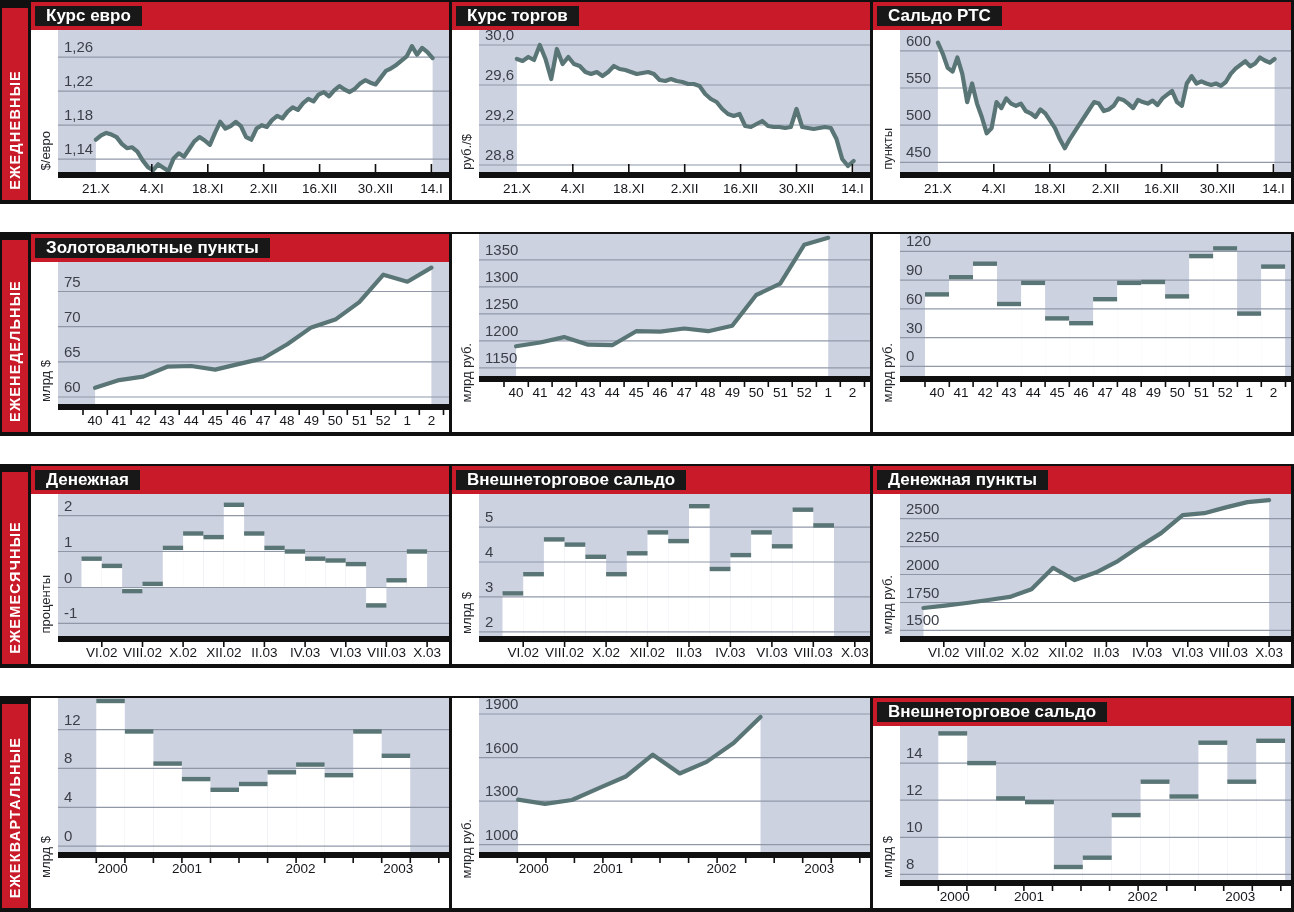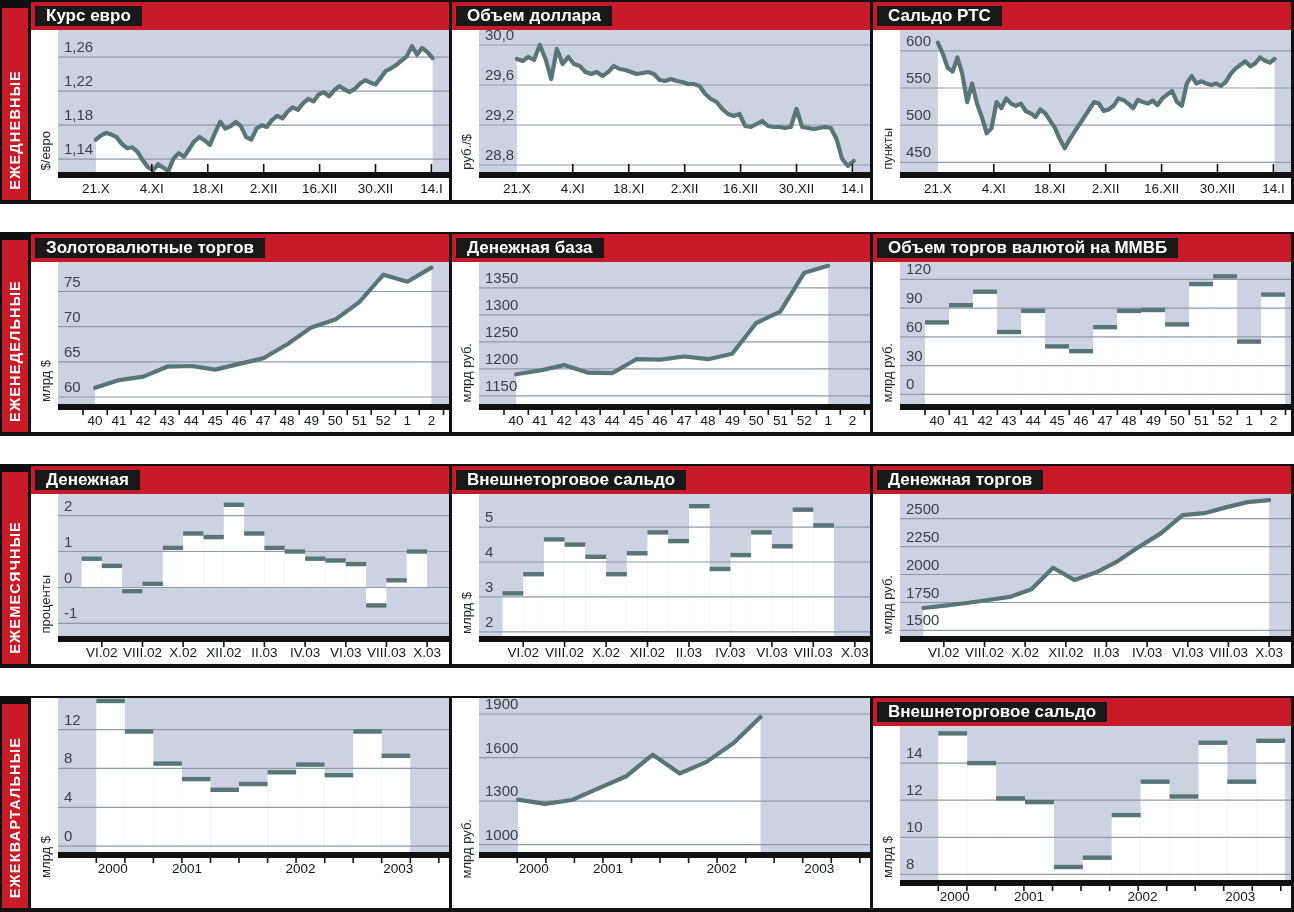--- a/index.html
+++ b/index.html
@@ -62,21 +62,21 @@
             <text x="205.7" y="163" font-size="13.5" fill="#14161a" text-anchor="middle">2.XII</text>
             <text x="261.6" y="163" font-size="13.5" fill="#14161a" text-anchor="middle">16.XII</text>
             <text x="317.5" y="163" font-size="13.5" fill="#14161a" text-anchor="middle">30.XII</text>
             <text x="373.4" y="163" font-size="13.5" fill="#14161a" text-anchor="middle">14.I</text>
           </svg>
         </div>
     </div>
   </section>
   <section class="panel">
     <div class="titlebar">
-      <span class="titlebox">Объем доллара</span>
+      <span class="titlebox">Курс торгов</span>
     </div>
     <div class="body">
       <div class="unitcol">
           <span>руб./$</span>
         </div>
       <div class="chart">
           <svg width="391" height="170" viewBox="0 0 391 170">
             <rect x="0" y="0" width="391" height="142" fill="#cdd2e1"></rect>
             <path d="M37.9,142 L37.9,29.0 L43.6,31.0 L49.3,27.0 L55.0,30.0 L60.8,15.0 L66.5,29.0 L72.2,49.0 L77.9,19.0 L83.6,34.0 L89.3,27.0 L95.0,34.0 L100.7,36.0 L106.4,42.0 L112.1,44.0 L117.8,42.0 L123.5,46.0 L129.2,42.0 L134.9,36.0 L140.6,39.0 L146.3,40.0 L152.0,42.0 L157.8,44.0 L163.5,43.0 L169.2,42.0 L174.9,44.0 L180.6,50.0 L186.3,51.0 L192.0,49.0 L197.7,51.0 L203.4,52.0 L209.1,54.0 L214.8,54.0 L220.5,56.0 L226.2,64.0 L231.9,69.0 L237.6,72.0 L243.3,79.0 L249.0,84.0 L254.8,86.0 L260.5,84.0 L266.2,96.0 L271.9,97.0 L277.6,94.0 L283.3,91.0 L289.0,96.0 L294.7,97.0 L300.4,97.0 L306.1,98.0 L311.8,97.0 L317.5,79.0 L323.2,97.0 L328.9,98.0 L334.6,99.0 L340.3,98.0 L346.0,97.0 L351.8,98.0 L357.5,109.0 L363.2,129.0 L368.9,136.0 L374.6,131.0 L374.6,142 Z" fill="#ffffff"></path>
             <line x1="0" x2="391" y1="15.0" y2="15.0" stroke="#9098a8" stroke-width="1.2"></line>
@@ -146,21 +146,21 @@
     </div>
   </section>
 </div>
 
 <div class="grid-row">
   <div class="rail">
     <span class="rail-text">ЕЖЕНЕДЕЛЬНЫЕ</span>
   </div>
   <section class="panel">
     <div class="titlebar">
-      <span class="titlebox">Золотовалютные торгов</span>
+      <span class="titlebox">Золотовалютные пункты</span>
     </div>
     <div class="body">
       <div class="unitcol">
           <span>млрд $</span>
         </div>
       <div class="chart">
           <svg width="391" height="170" viewBox="0 0 391 170">
             <rect x="0" y="0" width="391" height="142" fill="#cdd2e1"></rect>
             <path d="M37.1,142 L37.1,125.8 L61.2,118.1 L85.2,114.6 L109.2,104.7 L133.2,104.0 L157.2,107.6 L181.3,101.9 L205.3,96.3 L229.3,82.2 L253.3,65.4 L277.3,57.6 L301.3,40.1 L325.4,12.7 L349.4,19.7 L373.4,5.6 L373.4,142 Z" fill="#ffffff"></path>
             <line x1="0" x2="391" y1="29.5" y2="29.5" stroke="#9098a8" stroke-width="1.2"></line>
@@ -202,23 +202,20 @@
             <text x="277.2" y="163" font-size="13.5" fill="#14161a" text-anchor="middle">50</text>
             <text x="301.5" y="163" font-size="13.5" fill="#14161a" text-anchor="middle">51</text>
             <text x="325.3" y="163" font-size="13.5" fill="#14161a" text-anchor="middle">52</text>
             <text x="349.2" y="163" font-size="13.5" fill="#14161a" text-anchor="middle">1</text>
             <text x="373.4" y="163" font-size="13.5" fill="#14161a" text-anchor="middle">2</text>
           </svg>
         </div>
     </div>
   </section>
   <section class="panel">
-    <div class="titlebar">
-      <span class="titlebox">Денежная база</span>
-    </div>
     <div class="body">
       <div class="unitcol">
           <span>млрд руб.</span>
         </div>
       <div class="chart">
           <svg width="391" height="170" viewBox="0 0 391 170">
             <rect x="0" y="0" width="391" height="142" fill="#cdd2e1"></rect>
             <path d="M37.1,142 L37.1,112.3 L61.1,108.5 L85.1,103.1 L109.1,110.7 L133.2,111.2 L157.2,97.2 L181.2,97.7 L205.2,94.5 L229.2,97.2 L253.2,91.8 L277.2,61.0 L301.2,49.7 L325.2,10.8 L349.2,3.8 L349.2,142 Z" fill="#ffffff"></path>
             <line x1="0" x2="391" y1="25.9" y2="25.9" stroke="#9098a8" stroke-width="1.2"></line>
             <line x1="0" x2="391" y1="52.9" y2="52.9" stroke="#9098a8" stroke-width="1.2"></line>
@@ -261,23 +258,20 @@
             <text x="277.2" y="163" font-size="13.5" fill="#14161a" text-anchor="middle">50</text>
             <text x="301.5" y="163" font-size="13.5" fill="#14161a" text-anchor="middle">51</text>
             <text x="325.3" y="163" font-size="13.5" fill="#14161a" text-anchor="middle">52</text>
             <text x="349.2" y="163" font-size="13.5" fill="#14161a" text-anchor="middle">1</text>
             <text x="373.4" y="163" font-size="13.5" fill="#14161a" text-anchor="middle">2</text>
           </svg>
         </div>
     </div>
   </section>
   <section class="panel">
-    <div class="titlebar">
-      <span class="titlebox">Объем торгов валютой на ММВБ</span>
-    </div>
     <div class="body">
       <div class="unitcol">
           <span>млрд руб.</span>
         </div>
       <div class="chart">
           <svg width="391" height="170" viewBox="0 0 391 170">
             <rect x="0" y="0" width="391" height="142" fill="#cdd2e1"></rect>
             <rect x="25.0" y="60.4" width="24.0" height="81.6" fill="#ffffff"></rect>
             <rect x="49.0" y="43.2" width="24.0" height="98.8" fill="#ffffff"></rect>
             <rect x="73.0" y="29.7" width="24.0" height="112.3" fill="#ffffff"></rect>
@@ -505,21 +499,21 @@
             <text x="251.4" y="163" font-size="13.5" fill="#14161a" text-anchor="middle">IV.03</text>
             <text x="292.9" y="163" font-size="13.5" fill="#14161a" text-anchor="middle">VI.03</text>
             <text x="334.3" y="163" font-size="13.5" fill="#14161a" text-anchor="middle">VIII.03</text>
             <text x="375.8" y="163" font-size="13.5" fill="#14161a" text-anchor="middle">X.03</text>
           </svg>
         </div>
     </div>
   </section>
   <section class="panel">
     <div class="titlebar">
-      <span class="titlebox">Денежная торгов</span>
+      <span class="titlebox">Денежная пункты</span>
     </div>
     <div class="body">
       <div class="unitcol">
           <span>млрд руб.</span>
         </div>
       <div class="chart">
           <svg width="391" height="170" viewBox="0 0 391 170">
             <rect x="0" y="0" width="391" height="142" fill="#cdd2e1"></rect>
             <path d="M23.5,142 L23.5,114.0 L45.1,111.6 L66.7,109.0 L88.3,106.0 L109.9,102.9 L131.5,95.3 L153.1,73.8 L174.7,86.1 L196.3,78.3 L217.9,67.1 L239.5,52.6 L261.1,39.1 L282.7,21.2 L304.3,19.2 L325.9,13.4 L347.5,8.1 L369.1,6.1 L369.1,142 Z" fill="#ffffff"></path>
             <line x1="0" x2="391" y1="24.6" y2="24.6" stroke="#9098a8" stroke-width="1.2"></line>

